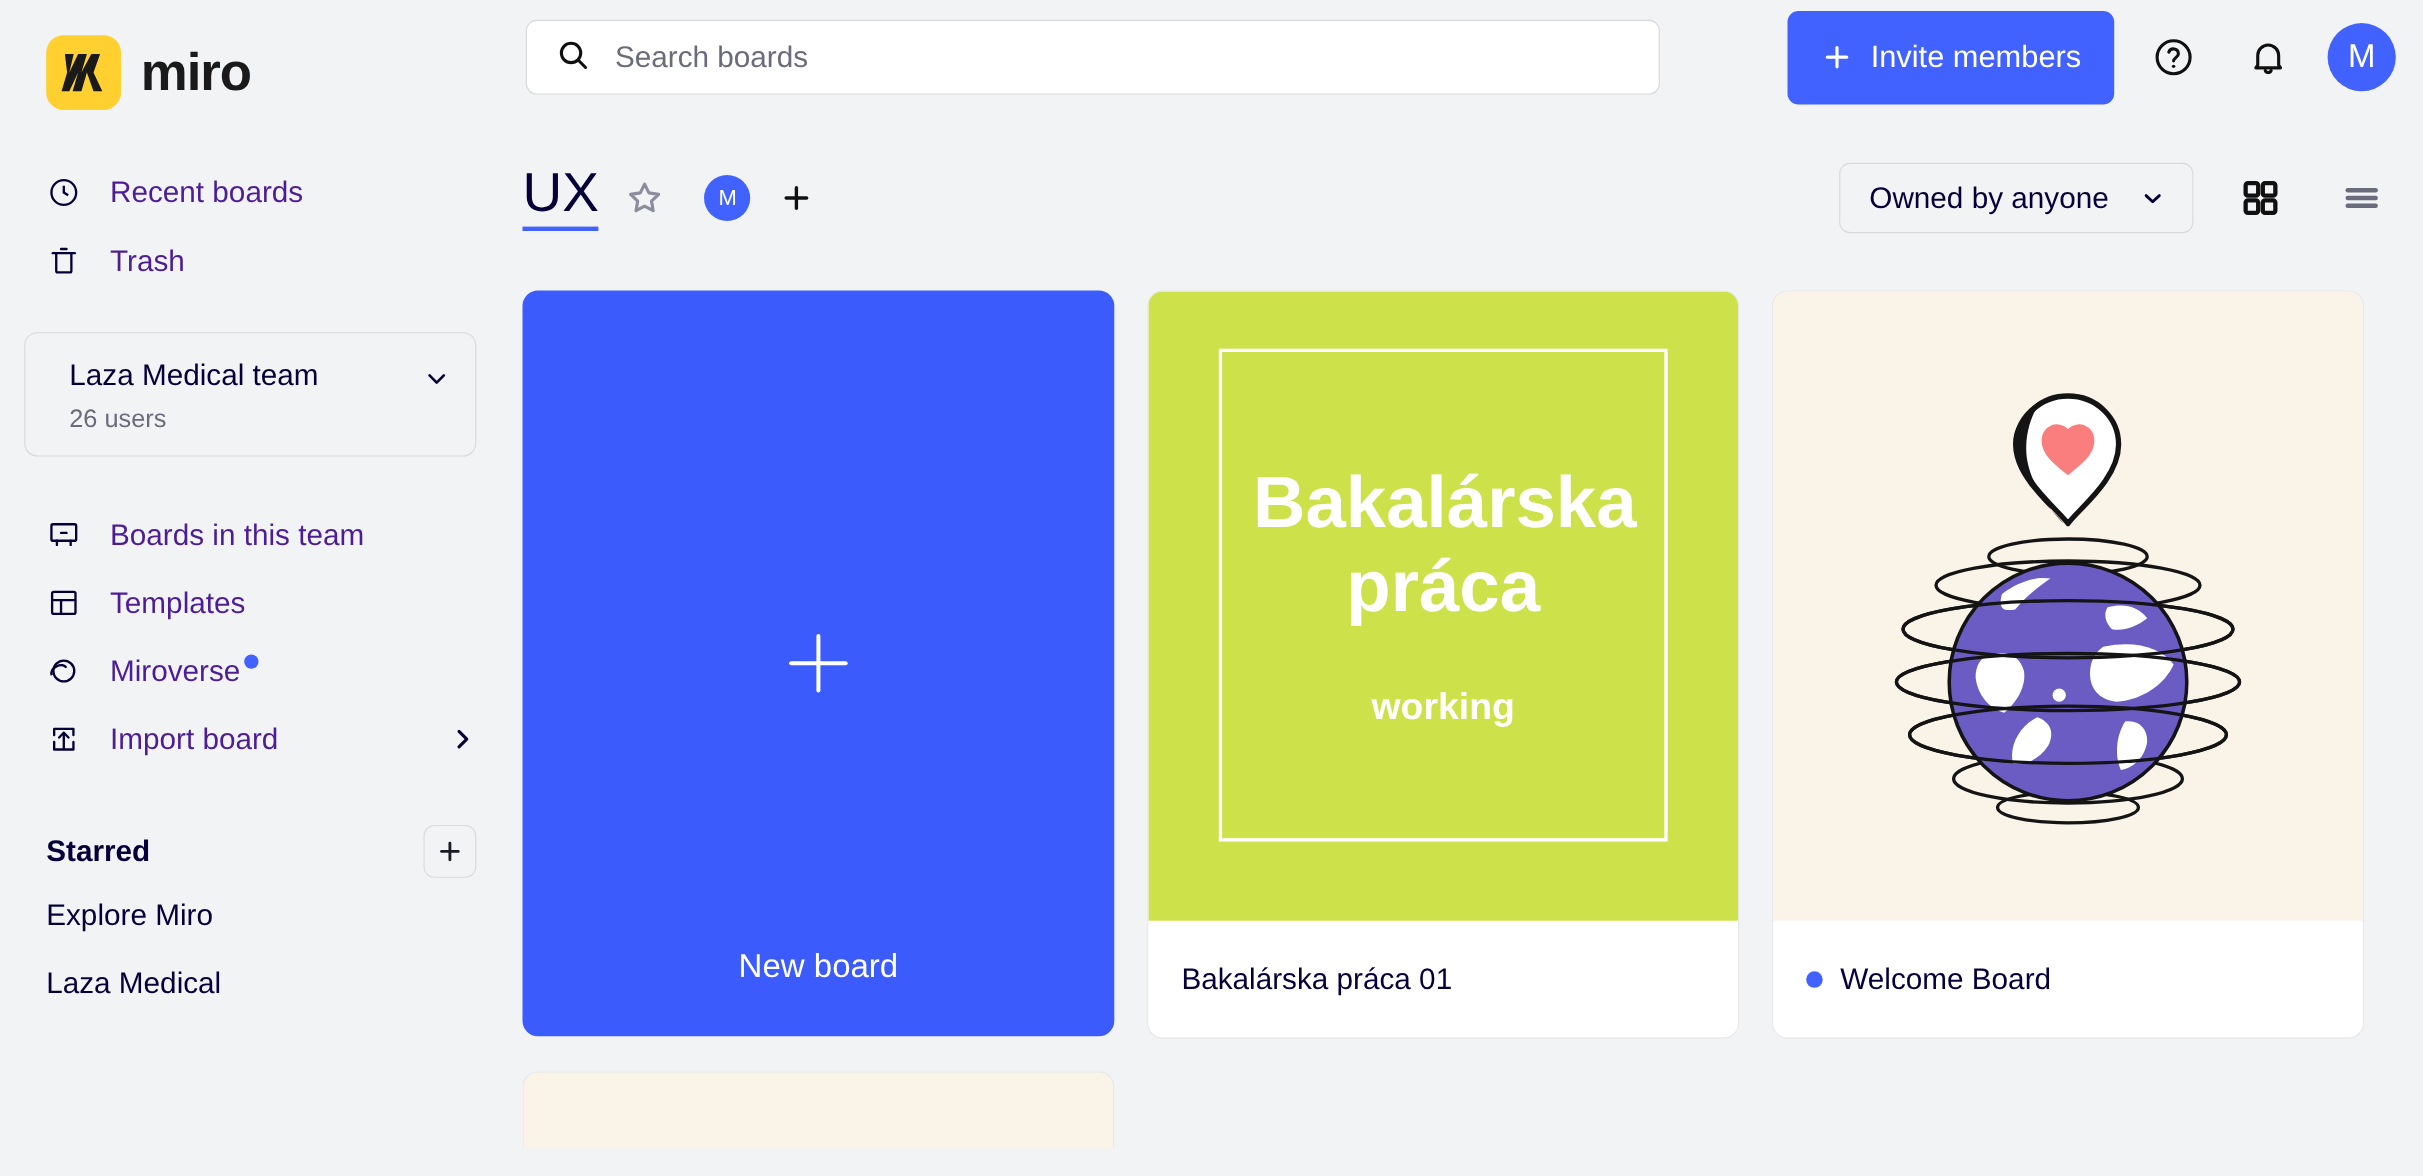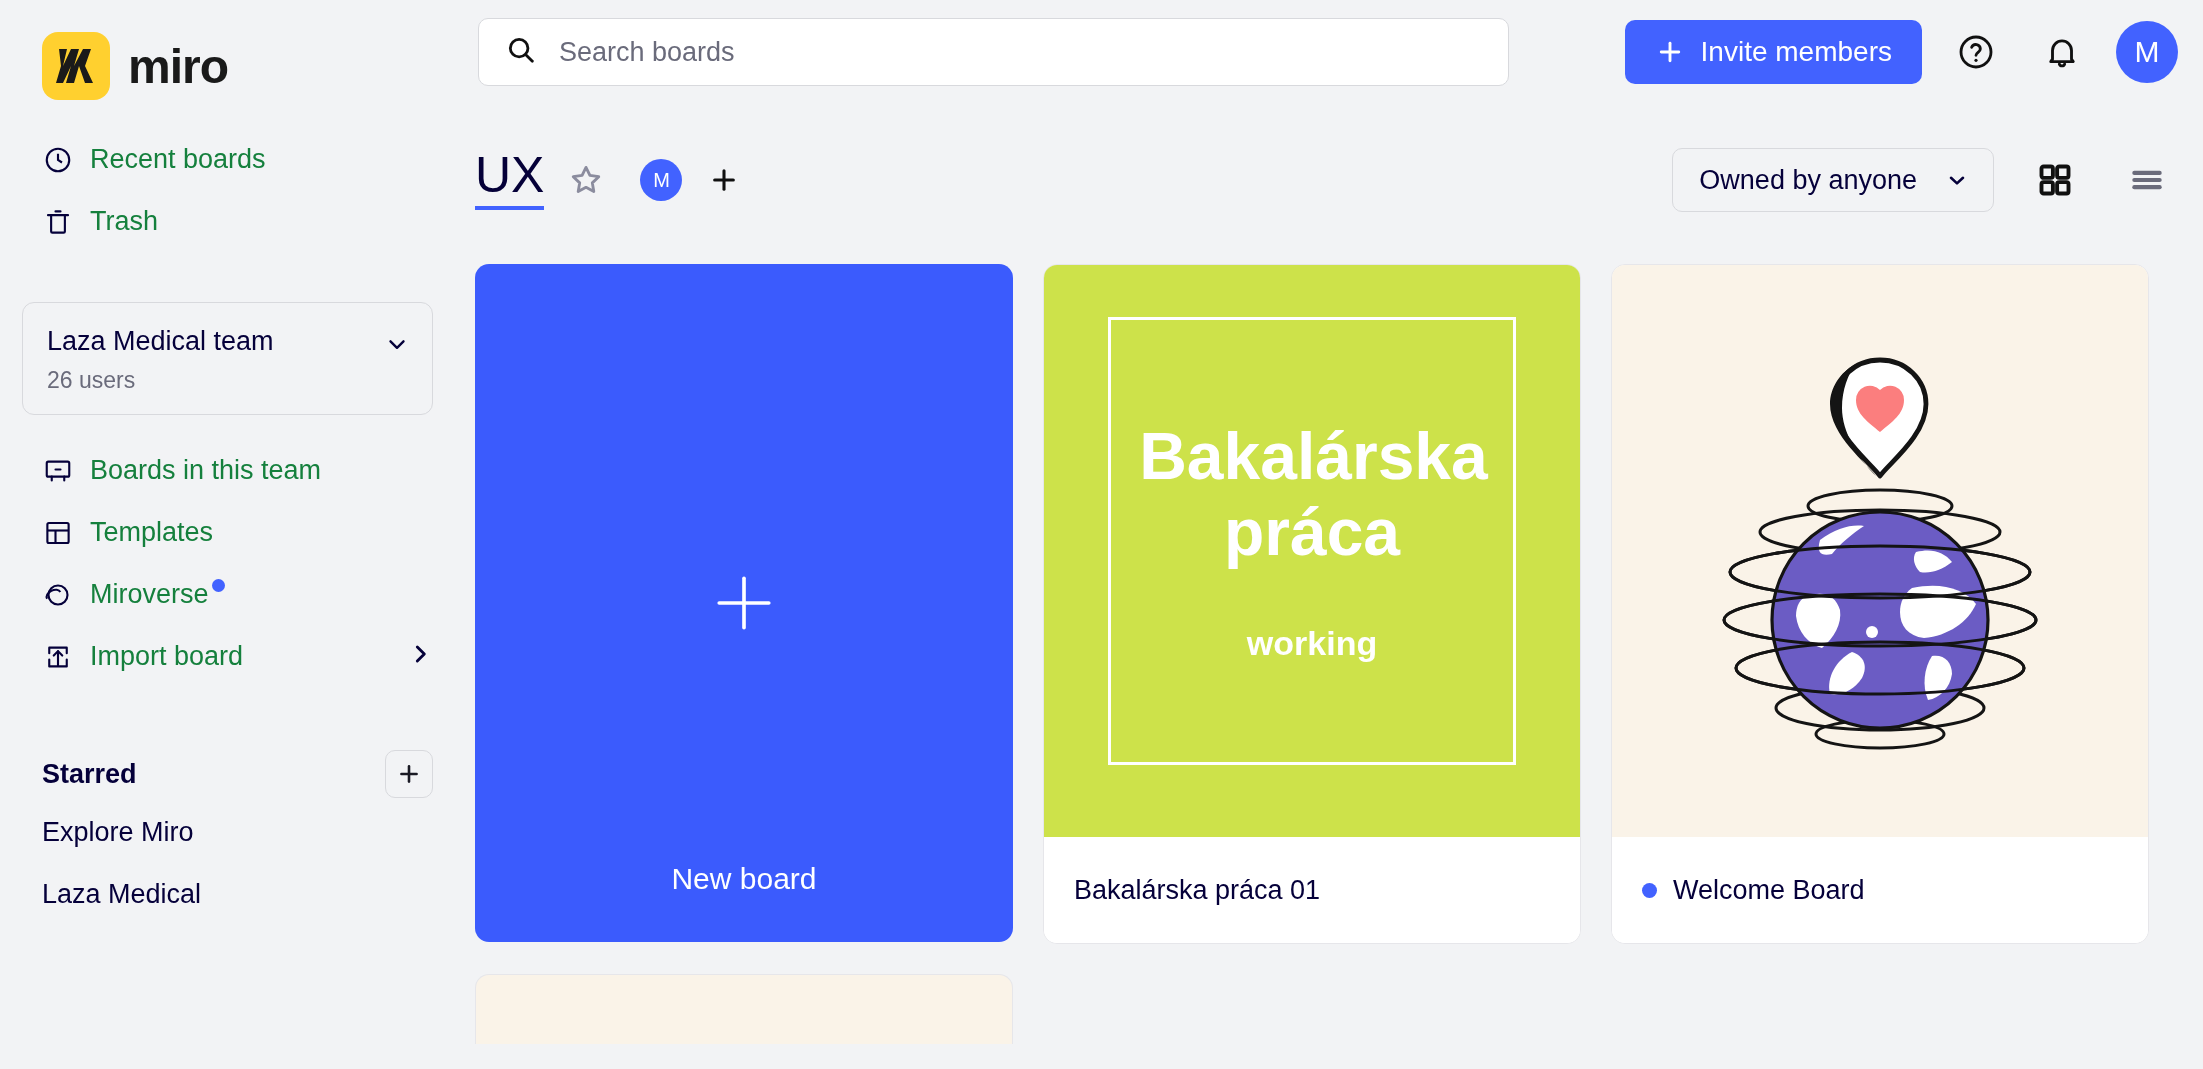--- a/index.html
+++ b/index.html
@@ -22,40 +22,40 @@
   }
   .logo-row { display: flex; align-items: center; gap: 18px; padding: 0 0 0 42px; height: 76px; }
   .logo-mark {
     width: 68px; height: 68px; border-radius: 16px;
     background: #ffd02f; display: flex; align-items: center; justify-content: center;
   }
   .logo-word { font-size: 48px; font-weight: 700; letter-spacing: -1px; color: #1a1a1a; font-family: "Liberation Sans", sans-serif; }
 
   .nav-group { margin-top: 40px; }
   .nav-item {
-    display: flex; align-items: flex-start; gap: 16px;
+    display: flex; align-items: center; gap: 26px;
     height: 62px; padding: 0 42px 0 42px;
-    font-size: 27px; color: #15803d; cursor: pointer; position: relative;
+    font-size: 27px; color: #4c1d95; cursor: pointer; position: relative;
   }
   .nav-item .ic { width: 32px; height: 32px; flex: 0 0 32px; display: flex; align-items: center; justify-content: center; }
   .nav-label { position: relative; white-space: nowrap; }
   .dot-badge {
     position: absolute; right: -16px; top: 0px;
     width: 13px; height: 13px; border-radius: 50%; background: #4262ff;
   }
   .chev-right { margin-left: auto; display: flex; align-items: center; }
 
   .team-card {
     margin: 34px 42px 0 22px;
     border: 1px solid #d8d9dd; border-radius: 12px;
     padding: 20px 22px 20px 24px;
     display: flex; align-items: flex-start; cursor: pointer;
     background: transparent;
   }
-  .team-card-text { flex: 1 1 auto; }
+  .team-card-text { flex: 1 1 auto; margin-left: 16px; }
   .team-name { font-size: 27px; color: #05003a; line-height: 1.35; }
   .team-users { font-size: 23px; color: #6a6b7b; margin-top: 8px; }
   .team-chev { padding-top: 8px; }
 
   .section-head {
     display: flex; align-items: center;
     padding: 0 42px 0 42px; margin-top: 44px; height: 54px;
   }
   .section-title { font-size: 27px; font-weight: 700; color: #05003a; flex: 1 1 auto; }
   .add-sq {
@@ -81,21 +81,21 @@
   .search-input {
     border: 0; outline: 0; background: transparent;
     font-family: "Liberation Sans", sans-serif; font-size: 27px; color: #6a6b7b;
     width: 100%; height: 100%;
   }
   .search-input::placeholder { color: #6a6b7b; opacity: 1; }
 
   .top-actions { display: flex; align-items: center; gap: 0; margin-left: auto; padding-right: 25px; }
   .invite-btn {
     display: flex; align-items: center; gap: 16px;
-    height: 64px; padding: 0 30px;
+    height: 85px; padding: 0 30px;
     background: #4262ff; color: #fff; border: 0; border-radius: 10px;
     font-family: "Liberation Sans", sans-serif; font-size: 28px; cursor: pointer;
   }
   .icon-btn {
     width: 64px; height: 64px; margin-left: 22px;
     display: flex; align-items: center; justify-content: center;
     background: transparent; border: 0; cursor: pointer; border-radius: 50%;
   }
   .avatar {
     width: 62px; height: 62px; border-radius: 50%; margin-left: 22px;

